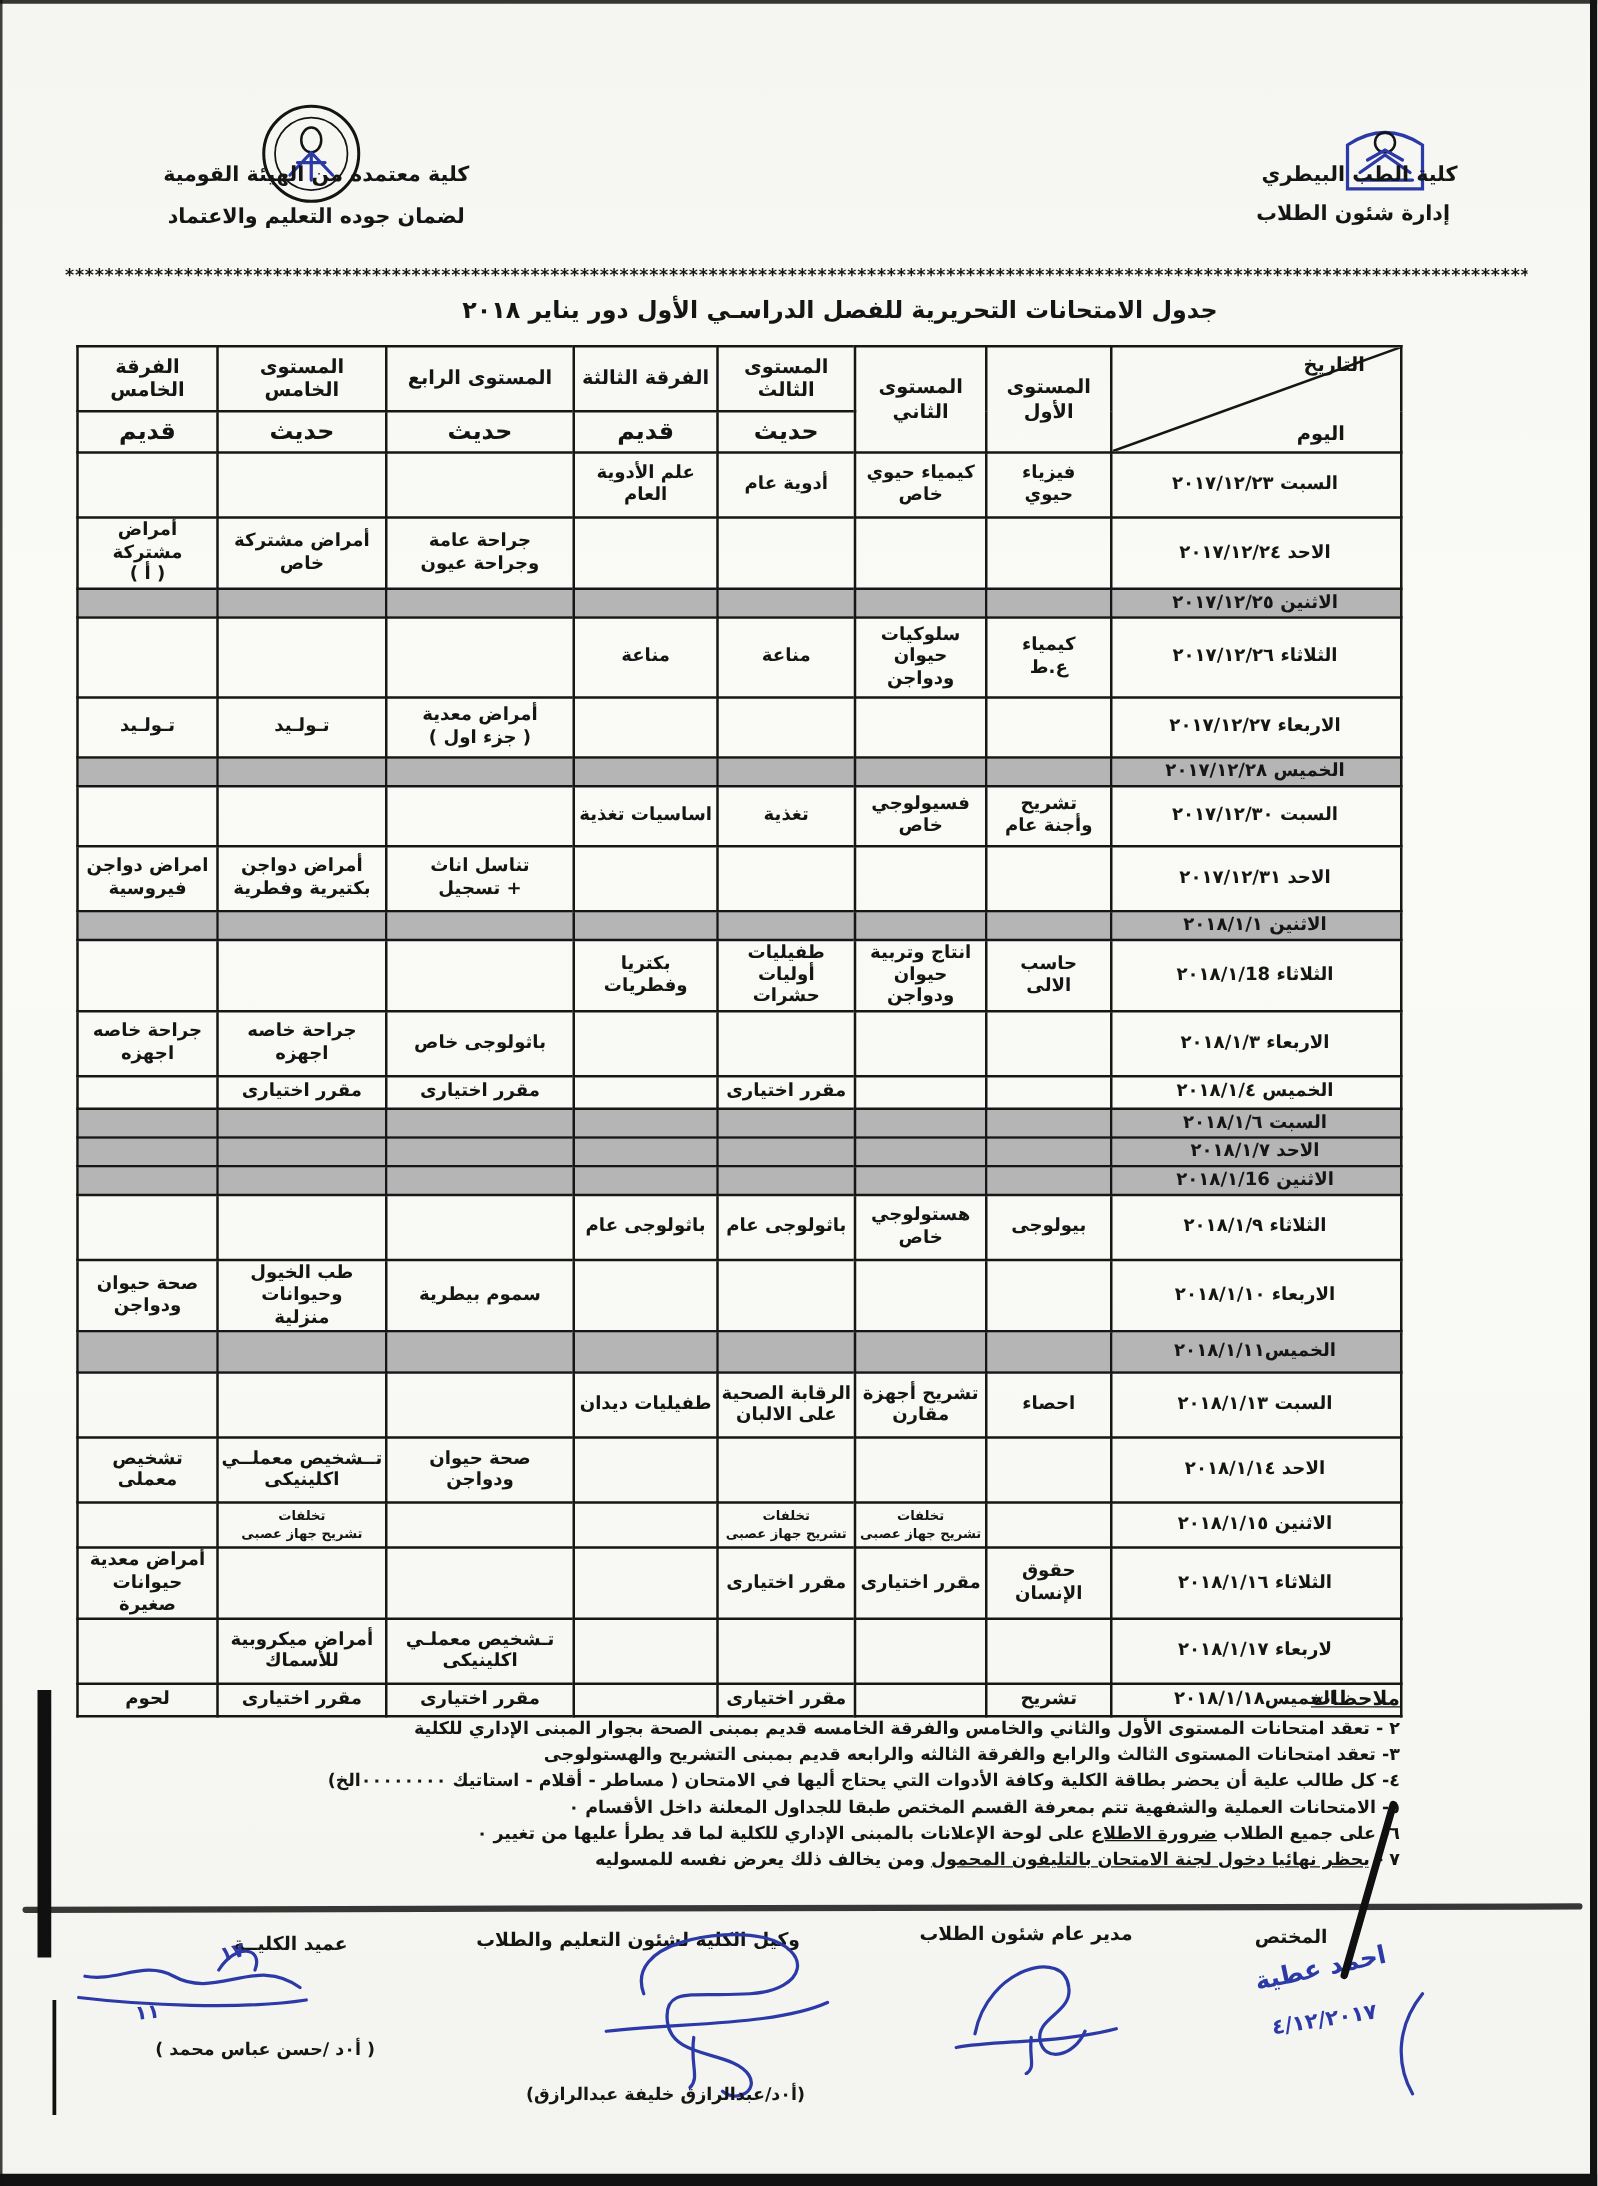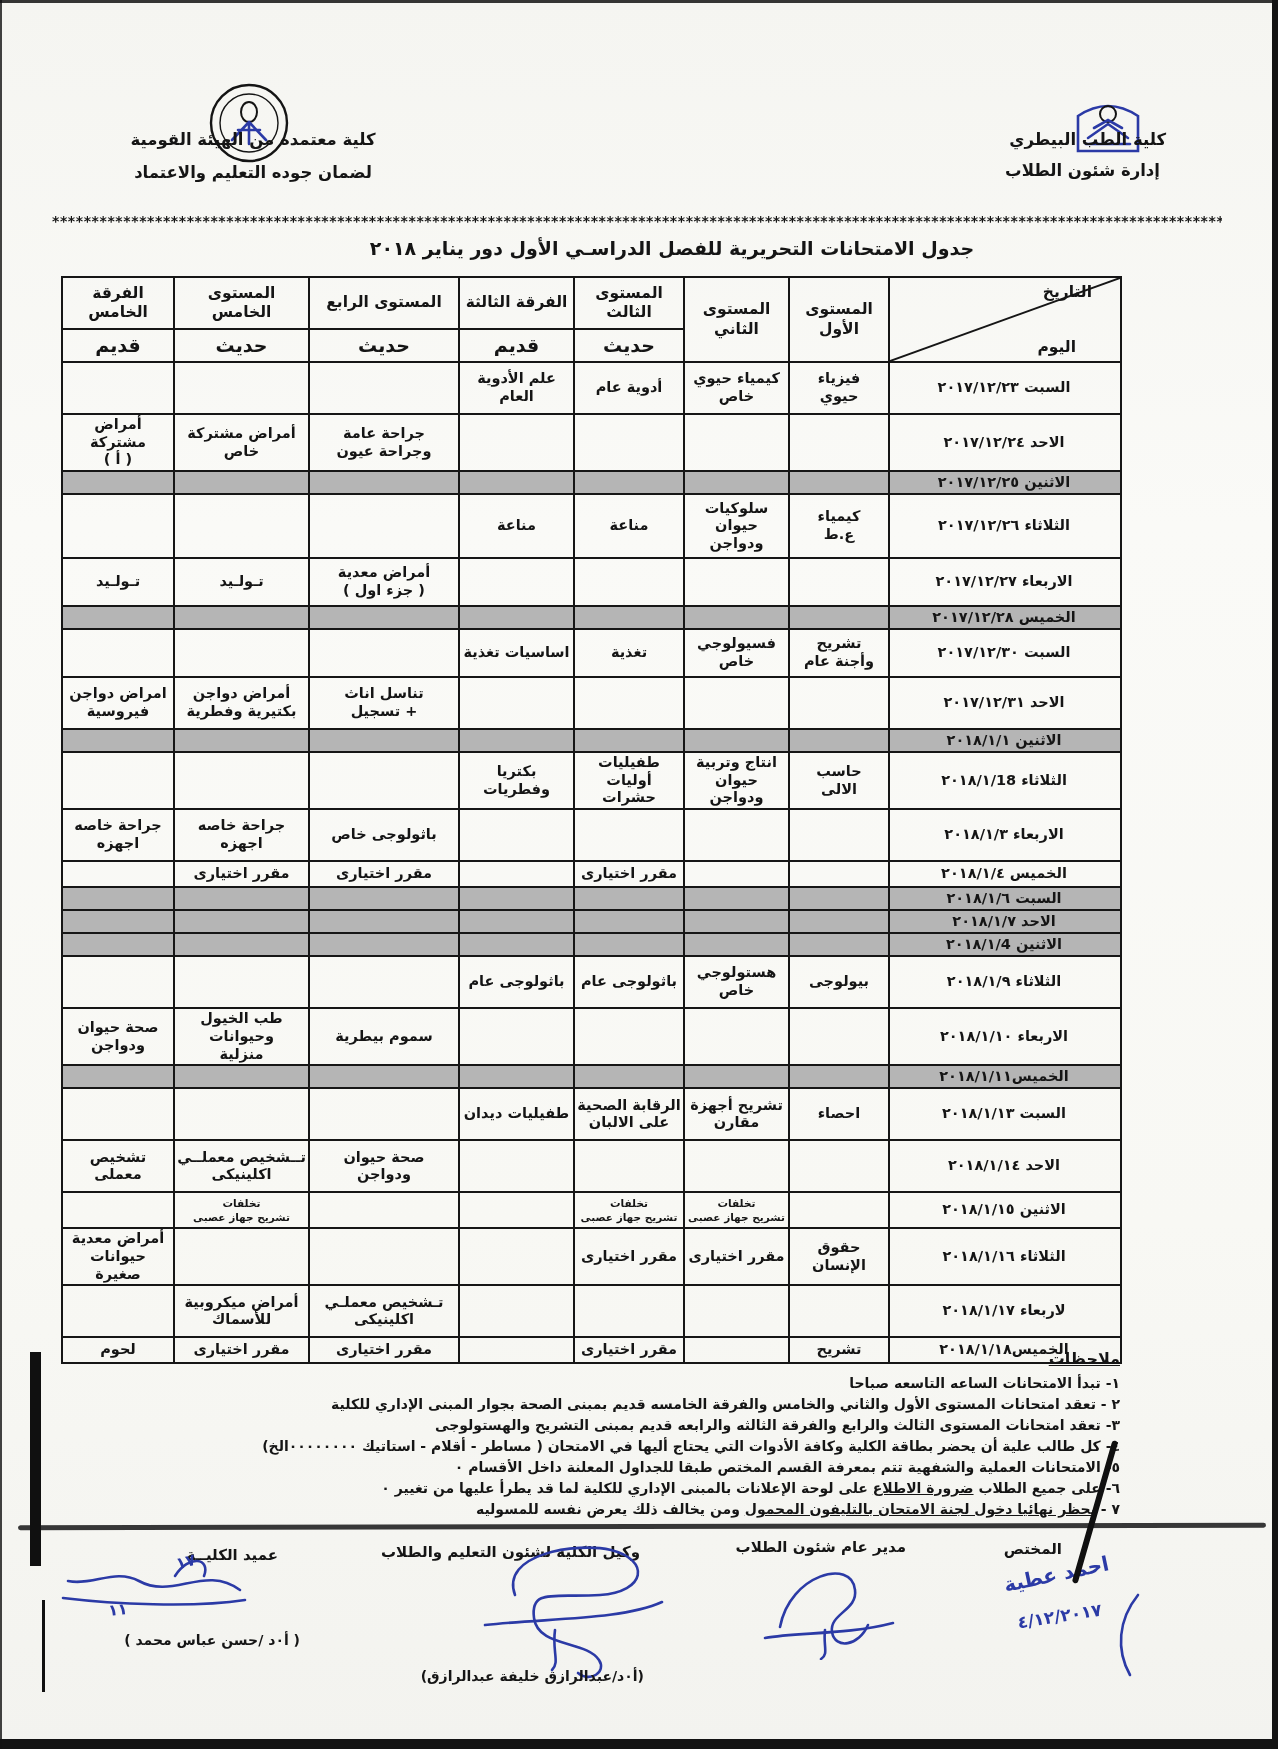--- a/index.html
+++ b/index.html
@@ -273,21 +273,21 @@
           <td class="date-cell">الاحد ٢٠١٨/١/٧</td>
           <td></td>
           <td></td>
           <td></td>
           <td></td>
           <td></td>
           <td></td>
           <td></td>
         </tr>
         <tr class="shaded" style="height: 23px;">
-          <td class="date-cell">الاثنين ٢٠١٨/١/4</td>
+          <td class="date-cell">الاثنين ٢٠١٨/١/16</td>
           <td></td>
           <td></td>
           <td></td>
           <td></td>
           <td></td>
           <td></td>
           <td></td>
         </tr>
         <tr style="height: 52px;">
           <td class="date-cell">الثلاثاء ٢٠١٨/١/٩</td>
@@ -305,21 +305,21 @@
           <td></td>
           <td></td>
           <td></td>
           <td></td>
           <td>سموم بيطرية</td>
           <td>طب الخيول وحيوانات
 منزلية</td>
           <td>صحة حيوان
 ودواجن</td>
         </tr>
-        <tr class="shaded" style="height: 23px;">
+        <tr class="shaded" style="height: 33px;">
           <td class="date-cell">الخميس٢٠١٨/١/١١</td>
           <td></td>
           <td></td>
           <td></td>
           <td></td>
           <td></td>
           <td></td>
           <td></td>
         </tr>
         <tr style="height: 52px;">
@@ -391,21 +391,20 @@
           <td></td>
           <td>مقرر اختيارى</td>
           <td>مقرر اختيارى</td>
           <td>لحوم</td>
         </tr>
       </tbody>
   </table>
 
   <div class="notes-heading">ملاحظات</div>
   <div class="notes-list">
-      <div class="note-line"><span>١- تبدأ الامتحانات الساعه التاسعه صباحا</span></div>
       <div class="note-line"><span>٢ - تعقد امتحانات المستوى الأول والثاني والخامس والفرقة الخامسه قديم بمبنى الصحة بجوار المبنى الإداري للكلية</span></div>
       <div class="note-line"><span>٣- تعقد امتحانات المستوى الثالث والرابع والفرقة الثالثه والرابعه قديم بمبنى التشريح والهستولوجى</span></div>
       <div class="note-line"><span>٤- كل طالب علية أن يحضر بطاقة الكلية وكافة الأدوات التي يحتاج أليها في الامتحان ( مساطر - أقلام - استاتيك ٠٠٠٠٠٠٠٠الخ)</span></div>
       <div class="note-line"><span>٥- الامتحانات العملية والشفهية تتم بمعرفة القسم المختص طبقا للجداول المعلنة داخل الأقسام ٠</span></div>
       <div class="note-line"><span>٦- على جميع الطلاب </span><span class="u">ضرورة الاطلاع</span><span> على لوحة الإعلانات بالمبنى الإداري للكلية لما قد يطرأ عليها من تغيير ٠</span></div>
       <div class="note-line"><span>٧ - </span><span class="u">يحظر نهائيا دخول لجنة الامتحان بالتليفون المحمول</span><span> ومن يخالف ذلك يعرض نفسه للمسوليه</span></div>
     </div>
 
   <div class="smudge"></div>
 

